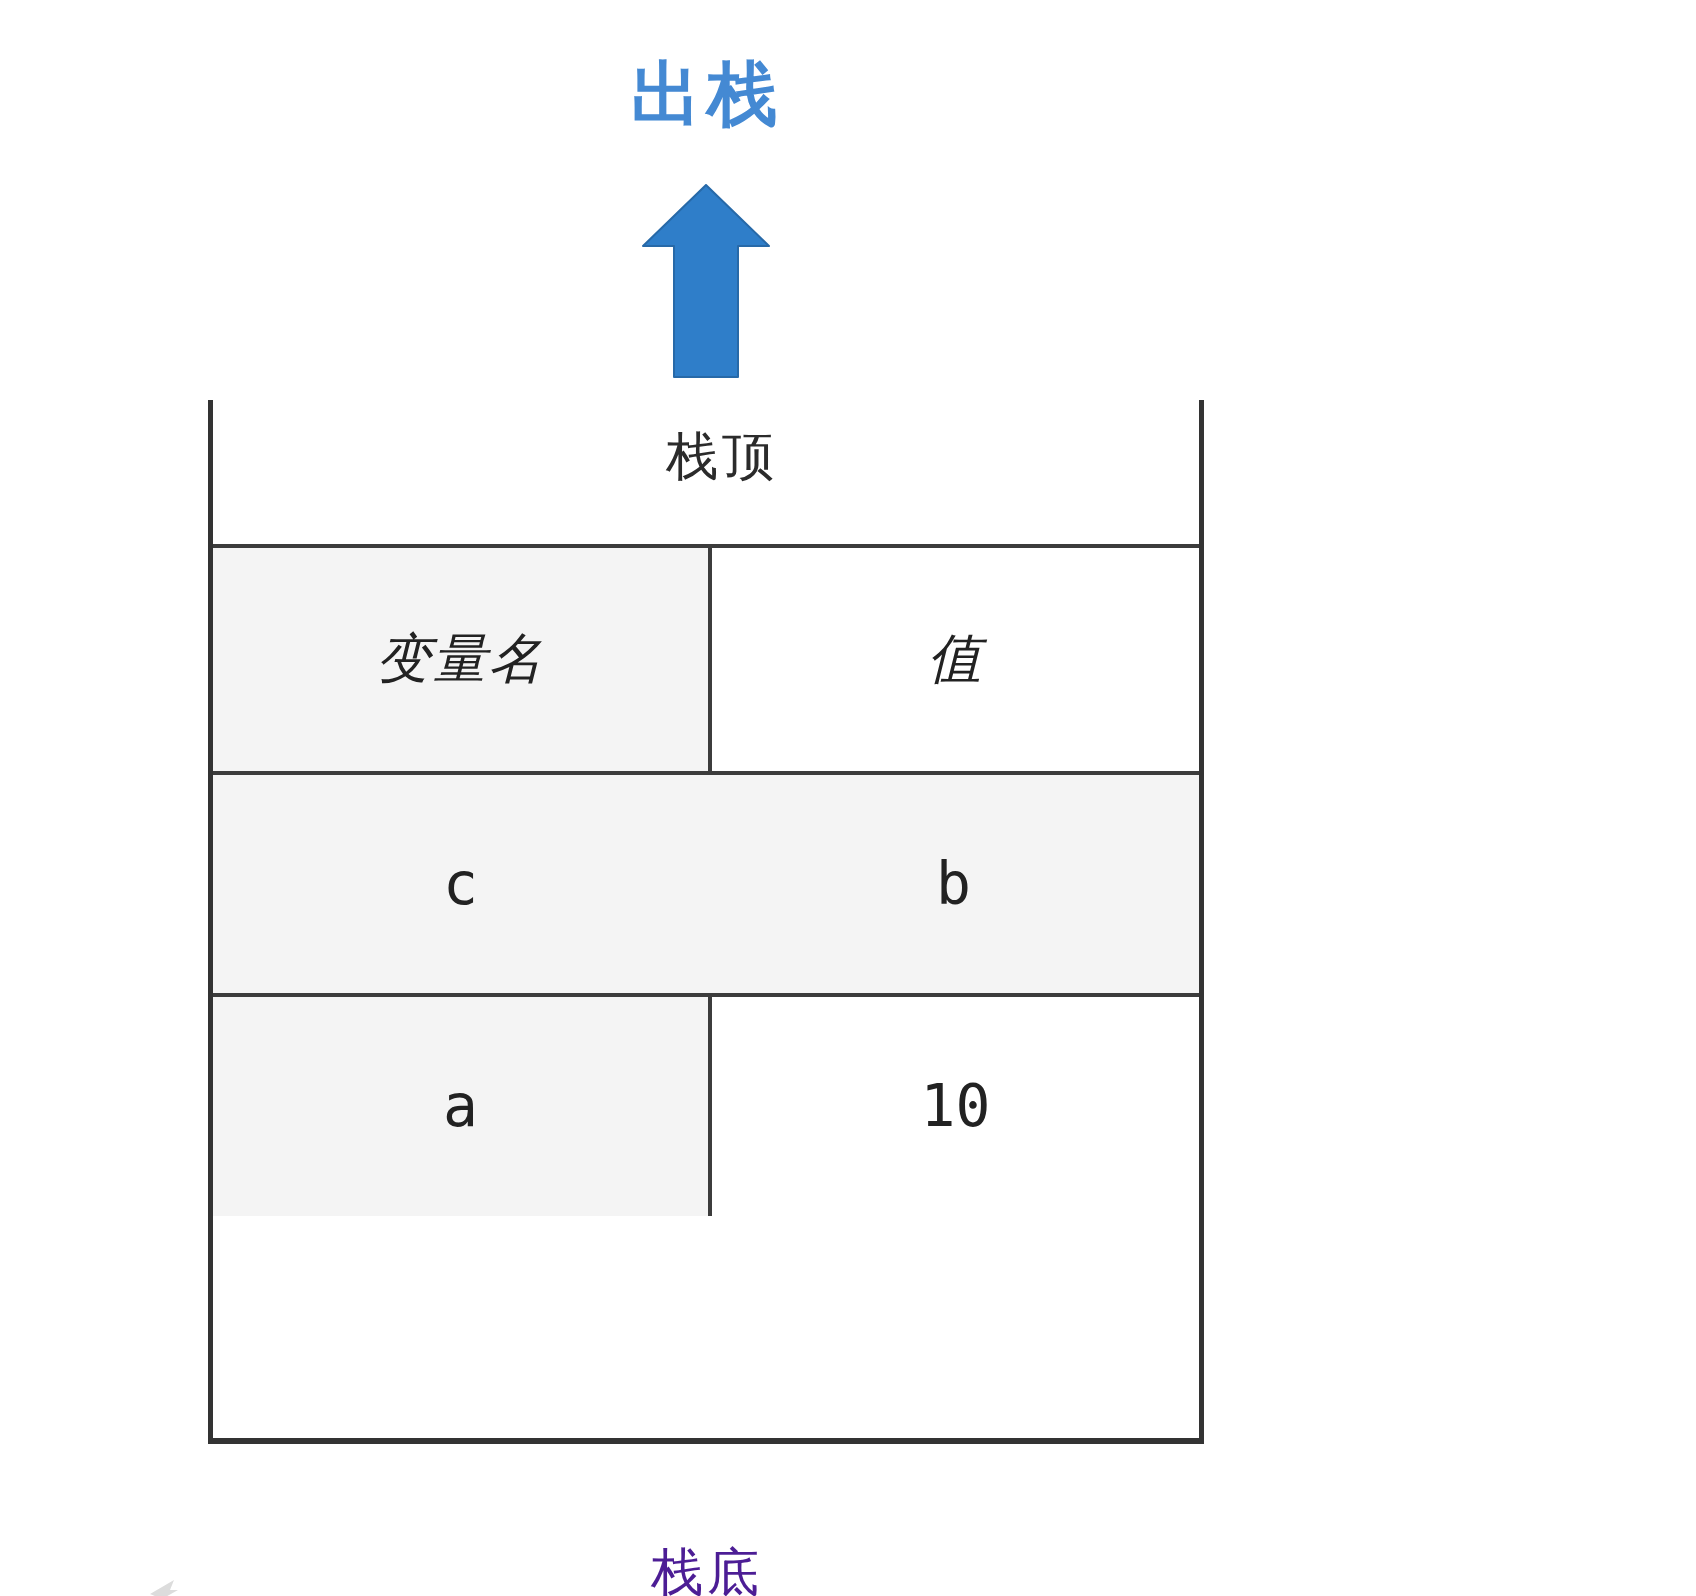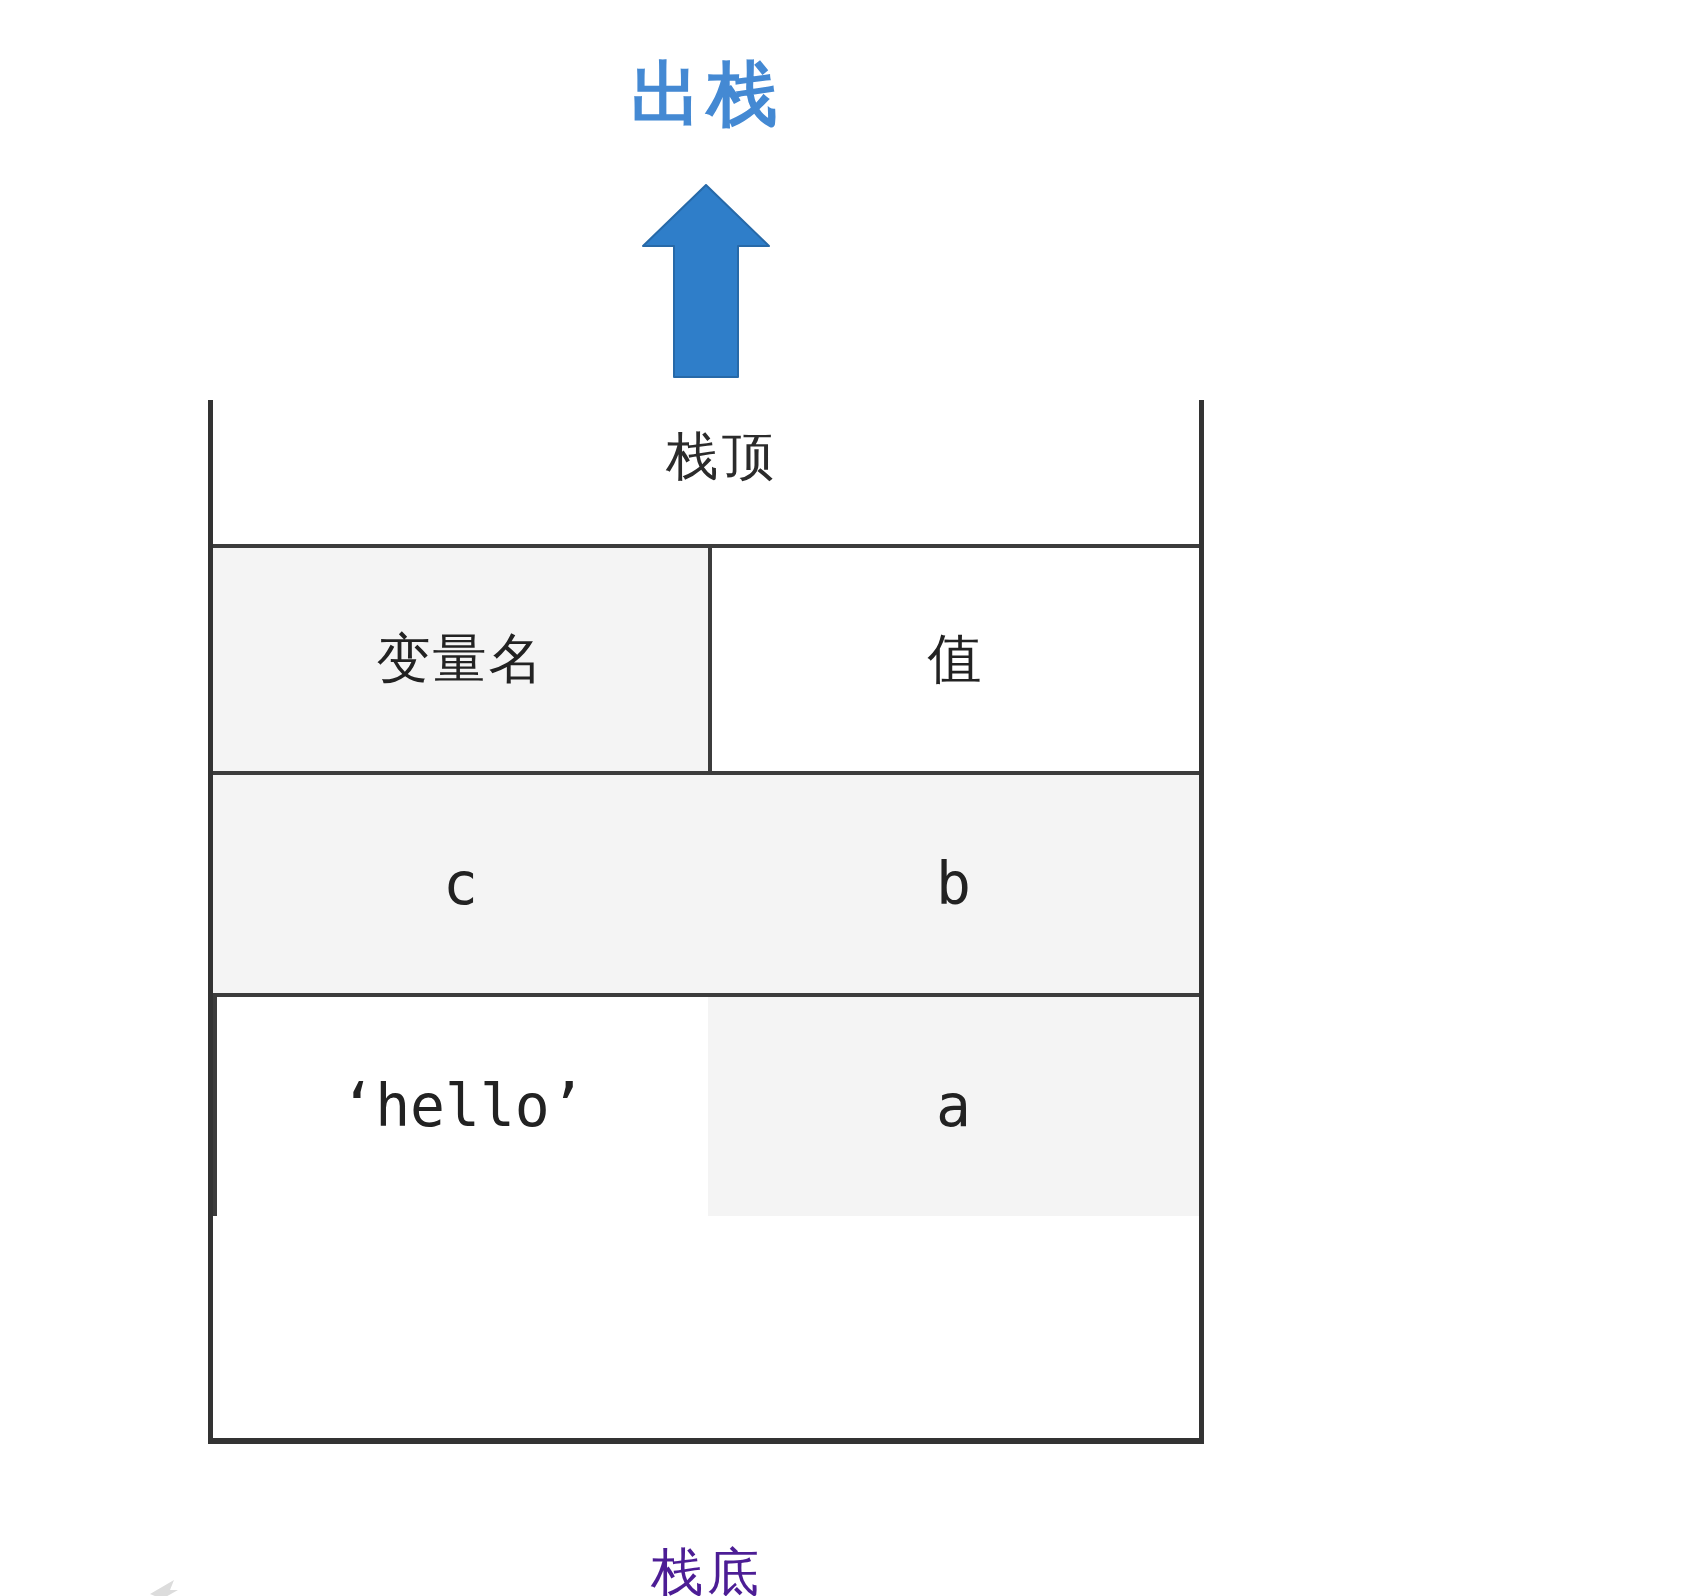--- a/index.html
+++ b/index.html
@@ -76,21 +76,21 @@
     display: flex;
     align-items: center;
     justify-content: center;
     color: #222222;
     overflow: hidden;
   }
   .cell.col2 { border-left: 4px solid #3c3c3c; }
   .cell.rowline { border-top: 4px solid #3c3c3c; }
   .cell.name-col { background: #f4f4f4; }
   .cell.value-col { background: #ffffff; }
-  .cell.cjk { font-size: 54px; letter-spacing: 2px; }
+  .cell.cjk { font-size: 54px; letter-spacing: 2px; font-style: italic; }
   .cell.mono {
     font-family: "DejaVu Sans Mono", monospace;
     font-size: 58px;
   }
 
   .stack-bottom-label {
     position: absolute;
     left: 707px;
     top: 1494px;
     transform: translateX(-50%);
@@ -129,23 +129,23 @@
     <div class="stack-top-label">栈顶</div>
 
     <div class="var-table">
 
       <div class="cell name-col cjk">变量名</div>
       <div class="cell value-col col2 cjk">值</div>
 
       <div class="cell name-col rowline mono">c</div>
 
       <div class="cell name-col rowline mono">b</div>
-      <div class="cell value-col col2 rowline mono">‘hello’</div>
 
       <div class="cell name-col rowline mono">a</div>
+      <div class="cell value-col col2 rowline mono">10</div>
     </div>
 
   </div>
 
   <div class="stack-bottom-label">栈底</div>
 
   <div class="artifact">
     <svg width="34" height="22" viewBox="0 0 34 22" xmlns="http://www.w3.org/2000/svg">
       <path d="M2 16 L26 2 L22 12 L30 12 L14 21 Z" fill="#d9d9d9"></path>
     </svg>

